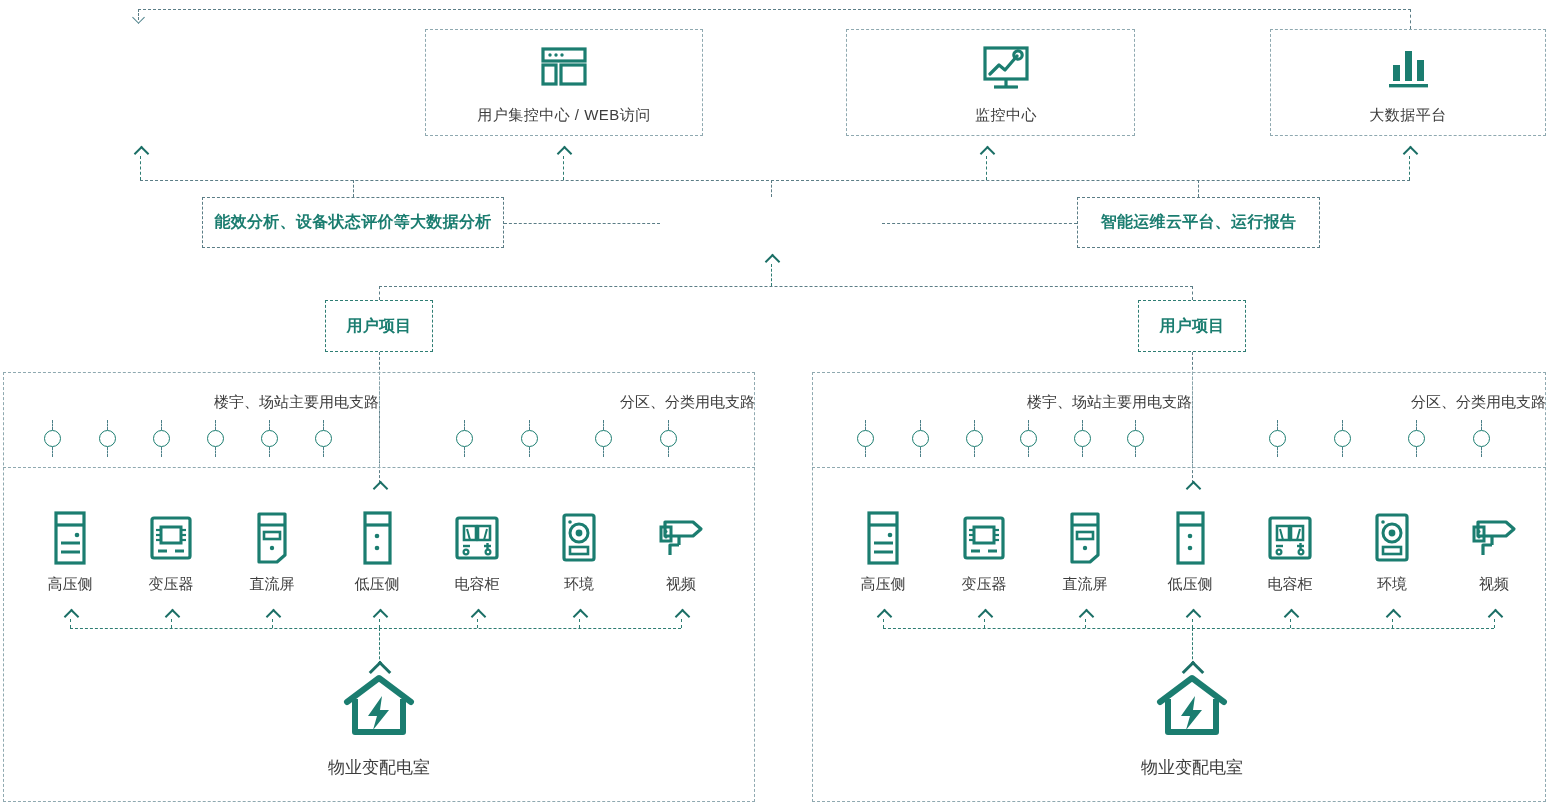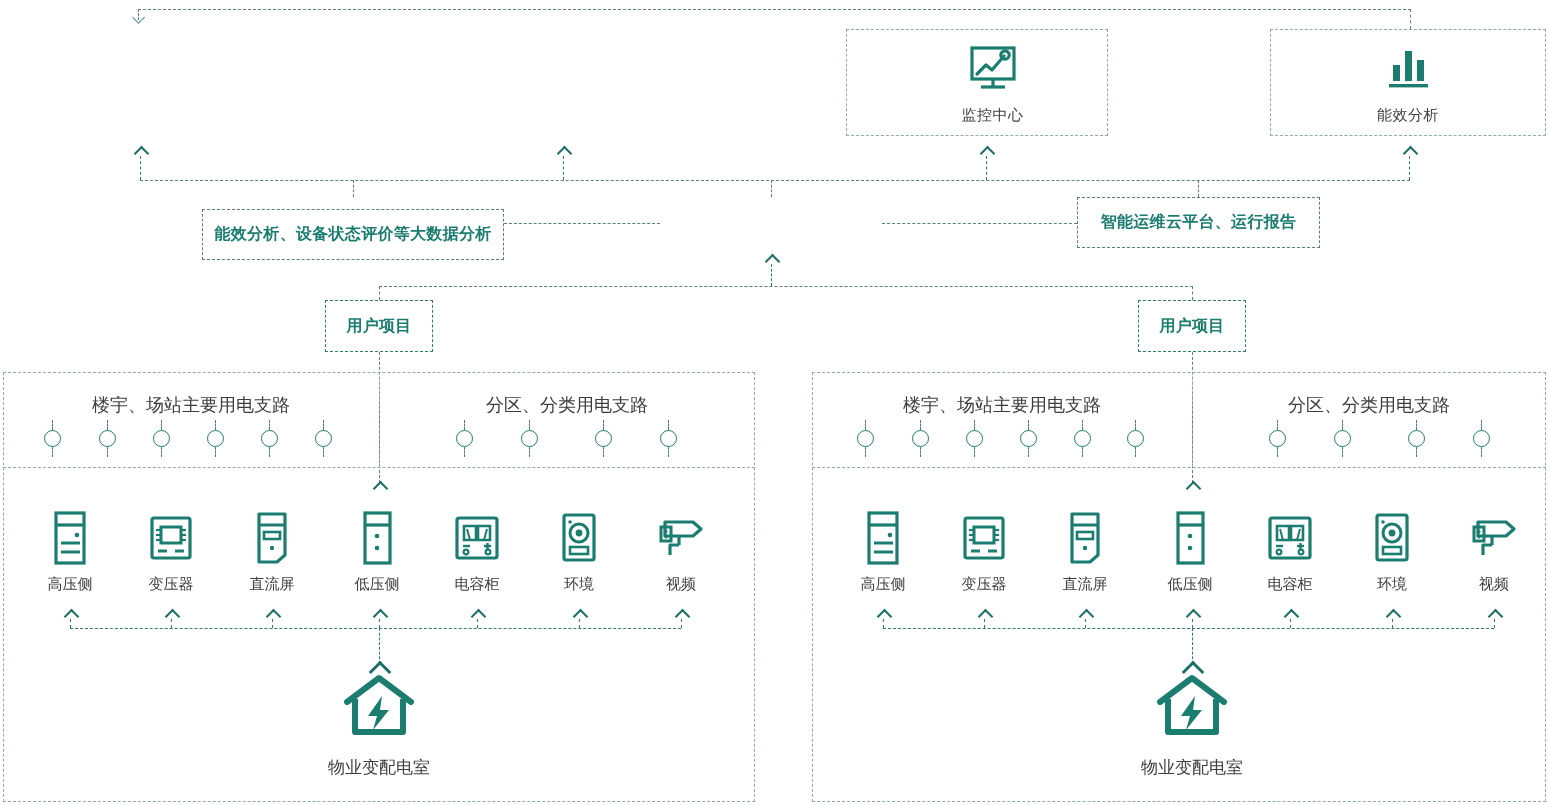--- a/index.html
+++ b/index.html
@@ -101,24 +101,24 @@
     border-top:1px dashed #8fa9b0;
     height:0;
   }
   .panel-vsep{
     position:absolute;
     border-left:1px dashed #8fa9b0;
     width:0;
   }
   .branch-title{
     position:absolute;
-    font-size:18px;
+    font-size:15px;
     color:#3d3d3d;
     white-space:nowrap;
-    text-align:center;
+    text-align:right;
   }
   .breaker{
     position:absolute;
     width:17px;height:17px;
     border:1.6px solid #1b7d70;
     border-radius:50%;
     box-sizing:border-box;
   }
   .stub{
     position:absolute;
@@ -158,22 +158,35 @@
 <body>
 
 <div id="stage">
 
   <div class="hline" style="left:138px;top:9px;width:1273px;"></div>
   <div class="vline" style="left:1410px;top:9px;height:20px;"></div>
   <div class="vline" style="left:138px;top:9px;height:11px;"></div>
   <div class="arrow-down" style="left:134px;top:13px;"></div>
 
 
-
-  <div class="dbox card light" style="left:846px;top:29px;width:262px;height:107px;padding-left:31px;">
+  <div class="dbox card light" style="left:425px;top:29px;width:278px;height:107px;">
+    <span class="icon">
+      <svg width="52" height="50" viewBox="0 0 52 50">
+        <rect x="5" y="6" width="42" height="12" fill="none" stroke="#1b7d70" stroke-width="3.2"></rect>
+        <circle cx="12" cy="12" r="1.7" fill="#1b7d70"></circle>
+        <circle cx="18" cy="12" r="1.7" fill="#1b7d70"></circle>
+        <circle cx="24" cy="12" r="1.7" fill="#1b7d70"></circle>
+        <rect x="5" y="22" width="13" height="19" fill="none" stroke="#1b7d70" stroke-width="3.2"></rect>
+        <rect x="23" y="22" width="24" height="19" fill="none" stroke="#1b7d70" stroke-width="3.2"></rect>
+      </svg>
+    </span>
+    <span class="label">用户集控中心 / WEB访问</span>
+  </div>
+
+  <div class="dbox card light" style="left:846px;top:29px;width:289px;height:107px;padding-left:31px;">
     <span class="icon">
       <svg width="54" height="50" viewBox="0 0 54 50">
         <rect x="6" y="5" width="42" height="31" fill="none" stroke="#1b7d70" stroke-width="3.2"></rect>
         <polyline points="11,31 20,22 26,27 38,13" fill="none" stroke="#1b7d70" stroke-width="3.2" stroke-linejoin="round" stroke-linecap="round"></polyline>
         <circle cx="39" cy="12" r="4.2" fill="none" stroke="#1b7d70" stroke-width="3.2"></circle>
         <line x1="27" y1="36" x2="27" y2="43" stroke="#1b7d70" stroke-width="3.2"></line>
         <line x1="15" y1="44" x2="39" y2="44" stroke="#1b7d70" stroke-width="3.2"></line>
       </svg>
     </span>
     <span class="label">监控中心</span>
@@ -181,42 +194,42 @@
 
   <div class="dbox card light" style="left:1270px;top:29px;width:276px;height:107px;">
     <span class="icon">
       <svg width="52" height="50" viewBox="0 0 52 50">
         <rect x="11" y="22" width="7" height="16" fill="#1b7d70"></rect>
         <rect x="23" y="8" width="7" height="30" fill="#1b7d70"></rect>
         <rect x="35" y="17" width="7" height="21" fill="#1b7d70"></rect>
         <rect x="7" y="41" width="39" height="3.4" fill="#1b7d70"></rect>
       </svg>
     </span>
-    <span class="label">能效分析</span>
+    <span class="label">大数据平台</span>
   </div>
 
   <div class="arrow-up" style="left:136px;top:148px;"></div>
   <div class="vline t" style="left:140px;top:156px;height:24px;"></div>
 
   <div class="arrow-up" style="left:559px;top:148px;"></div>
   <div class="vline t" style="left:563px;top:156px;height:24px;"></div>
 
   <div class="arrow-up" style="left:982px;top:148px;"></div>
   <div class="vline t" style="left:986px;top:156px;height:24px;"></div>
 
   <div class="arrow-up" style="left:1405px;top:148px;"></div>
   <div class="vline t" style="left:1409px;top:156px;height:24px;"></div>
 
   <div class="hline" style="left:140px;top:180px;width:1270px;"></div>
 
   <div class="vline" style="left:353px;top:180px;height:17px;"></div>
   <div class="vline" style="left:771px;top:180px;height:17px;"></div>
   <div class="vline" style="left:1198px;top:180px;height:17px;"></div>
 
-  <div class="dbox tealbox" style="left:202px;top:209px;width:302px;height:51px;border-color:#5b7d86;">
+  <div class="dbox tealbox" style="left:202px;top:197px;width:302px;height:51px;border-color:#5b7d86;">
     <span>能效分析、设备状态评价等大数据分析</span>
   </div>
 
 
   <div class="dbox tealbox" style="left:1077px;top:197px;width:243px;height:51px;border-color:#5b7d86;">
     <span>智能运维云平台、运行报告</span>
   </div>
 
   <div class="hline" style="left:504px;top:223px;width:156px;"></div>
   <div class="hline" style="left:882px;top:223px;width:195px;"></div>

